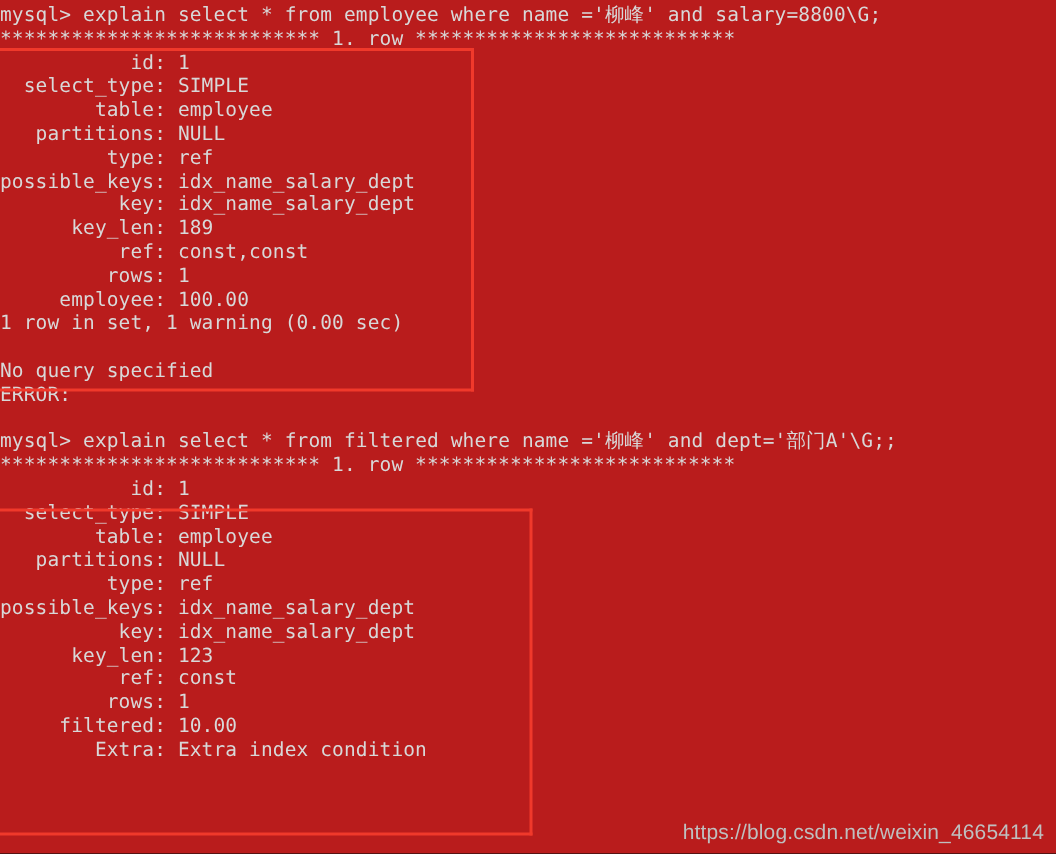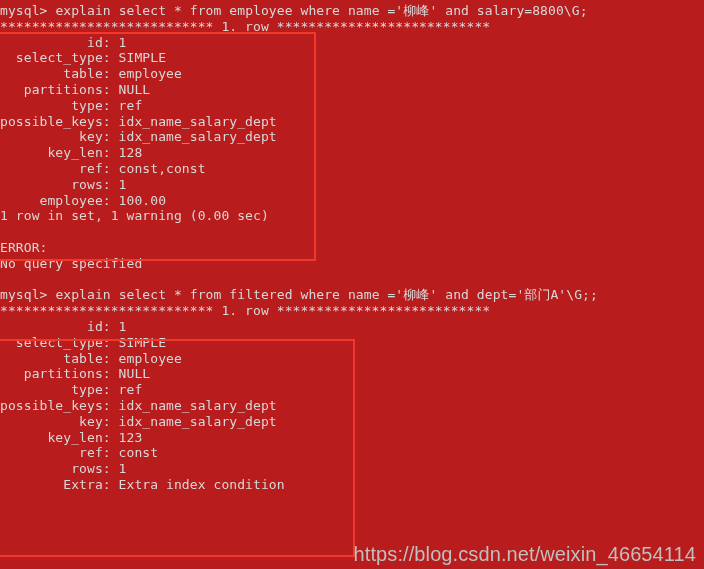--- a/index.html
+++ b/index.html
@@ -54,21 +54,21 @@
     left: -2px;
     top: 339px;
     width: 357px;
     height: 218px;
   }
   #watermark {
     position: absolute;
     right: 8px;
     bottom: 6px;
     font-family: "Liberation Sans", sans-serif;
-    font-size: 20px;
+    font-size: 14px;
     color: #bfbfbf;
     letter-spacing: 0.1px;
     white-space: pre;
   }
 </style>
 </head>
 <body>
 
 <div id="terminal">
 
@@ -77,47 +77,48 @@
     <div class="line"><span>mysql&gt;</span> <span><span>explain select * from employee where name ='柳峰' and salary=8800\G;</span></span></div>
     <div class="line">*************************** 1. row ***************************</div>
 
     <div class="line">           id: 1</div>
     <div class="line">  select_type: SIMPLE</div>
     <div class="line">        table: employee</div>
     <div class="line">   partitions: NULL</div>
     <div class="line">         type: ref</div>
     <div class="line">possible_keys: idx_name_salary_dept</div>
     <div class="line">          key: idx_name_salary_dept</div>
-    <div class="line">      key_len: 128</div>
+    <div class="line">      key_len: 189</div>
     <div class="line">          ref: const,const</div>
     <div class="line">         rows: 1</div>
     <div class="line">     employee: 100.00</div>
 
     <div class="line">1 row in set, 1 warning (0.00 sec)</div>
 
     <div class="line blank">&nbsp;</div>
 
+    <div class="line">No query specified</div>
     <div class="line">ERROR:</div>
-    <div class="line">No query specified</div>
 
     <div class="line blank">&nbsp;</div>
 
     <div class="line"><span>mysql&gt;</span> <span><span>explain select * from filtered where name ='柳峰' and dept='部门A'\G;;</span></span></div>
     <div class="line">*************************** 1. row ***************************</div>
 
     <div class="line">           id: 1</div>
     <div class="line">  select_type: SIMPLE</div>
     <div class="line">        table: employee</div>
     <div class="line">   partitions: NULL</div>
     <div class="line">         type: ref</div>
     <div class="line">possible_keys: idx_name_salary_dept</div>
     <div class="line">          key: idx_name_salary_dept</div>
     <div class="line">      key_len: 123</div>
     <div class="line">          ref: const</div>
     <div class="line">         rows: 1</div>
+    <div class="line">     filtered: 10.00</div>
     <div class="line">        Extra: Extra index condition</div>
 
 
   </div>
 
   <div class="redbox" id="redbox-1"></div>
   <div class="redbox" id="redbox-2"></div>
 
   <div id="watermark">https://blog.csdn.net/weixin_46654114</div>
 

